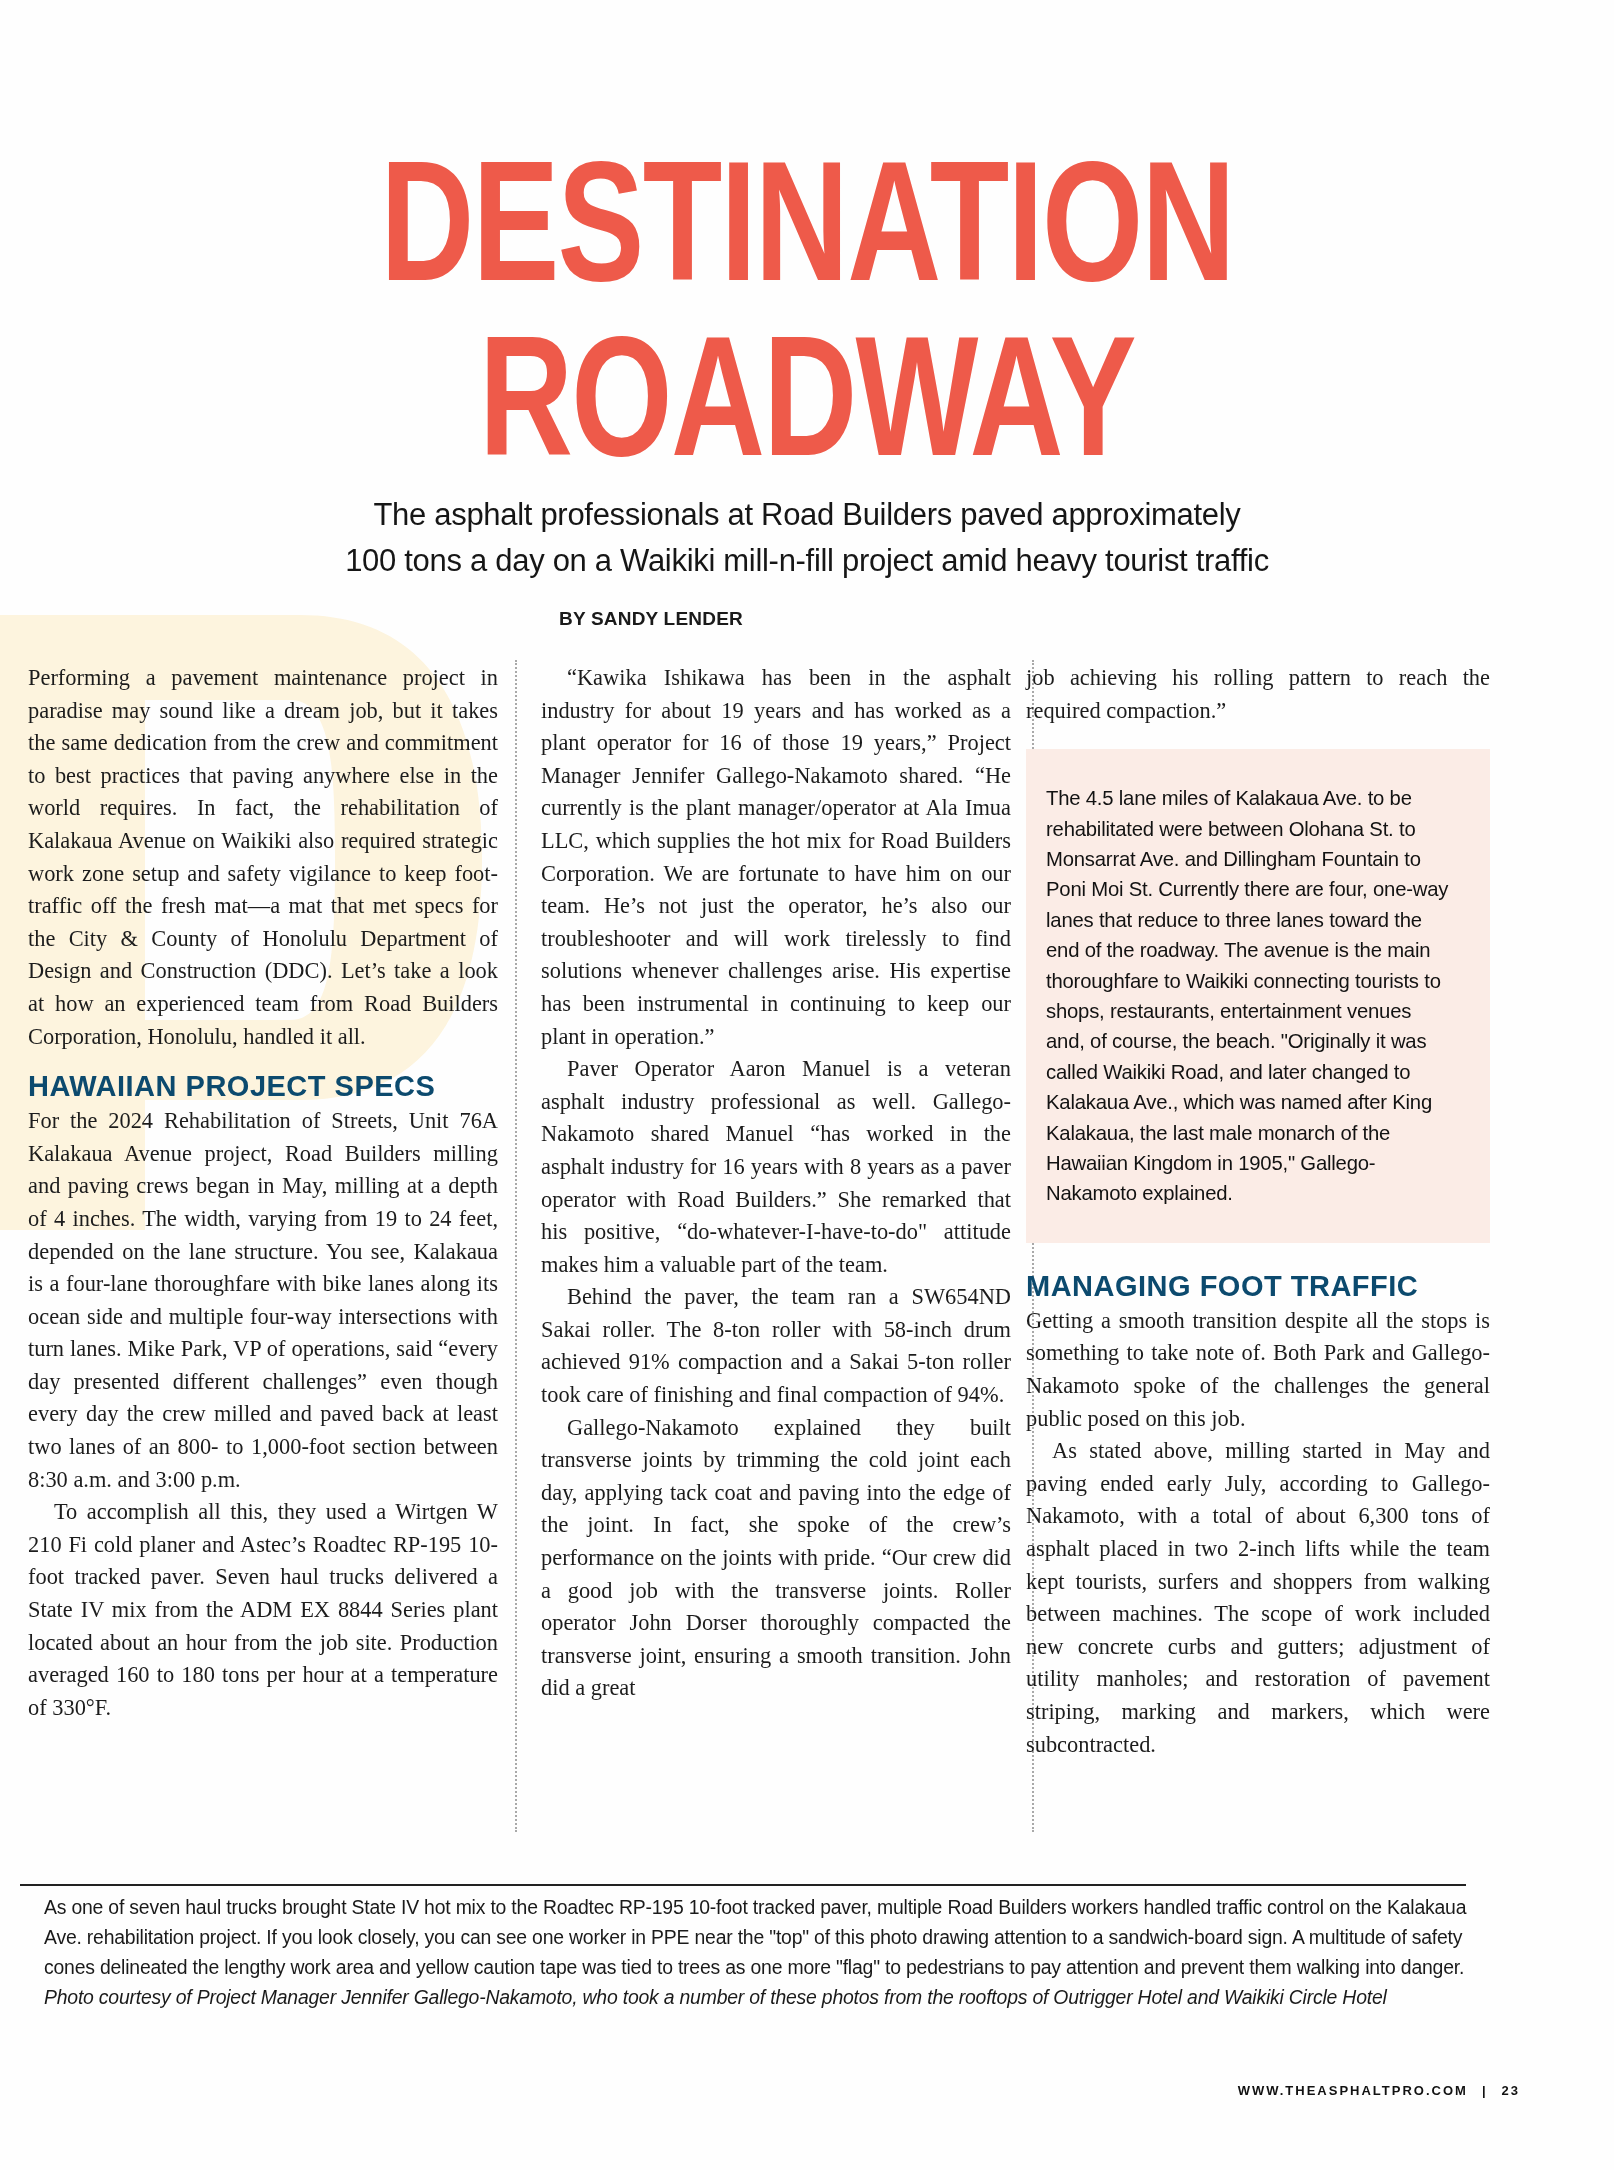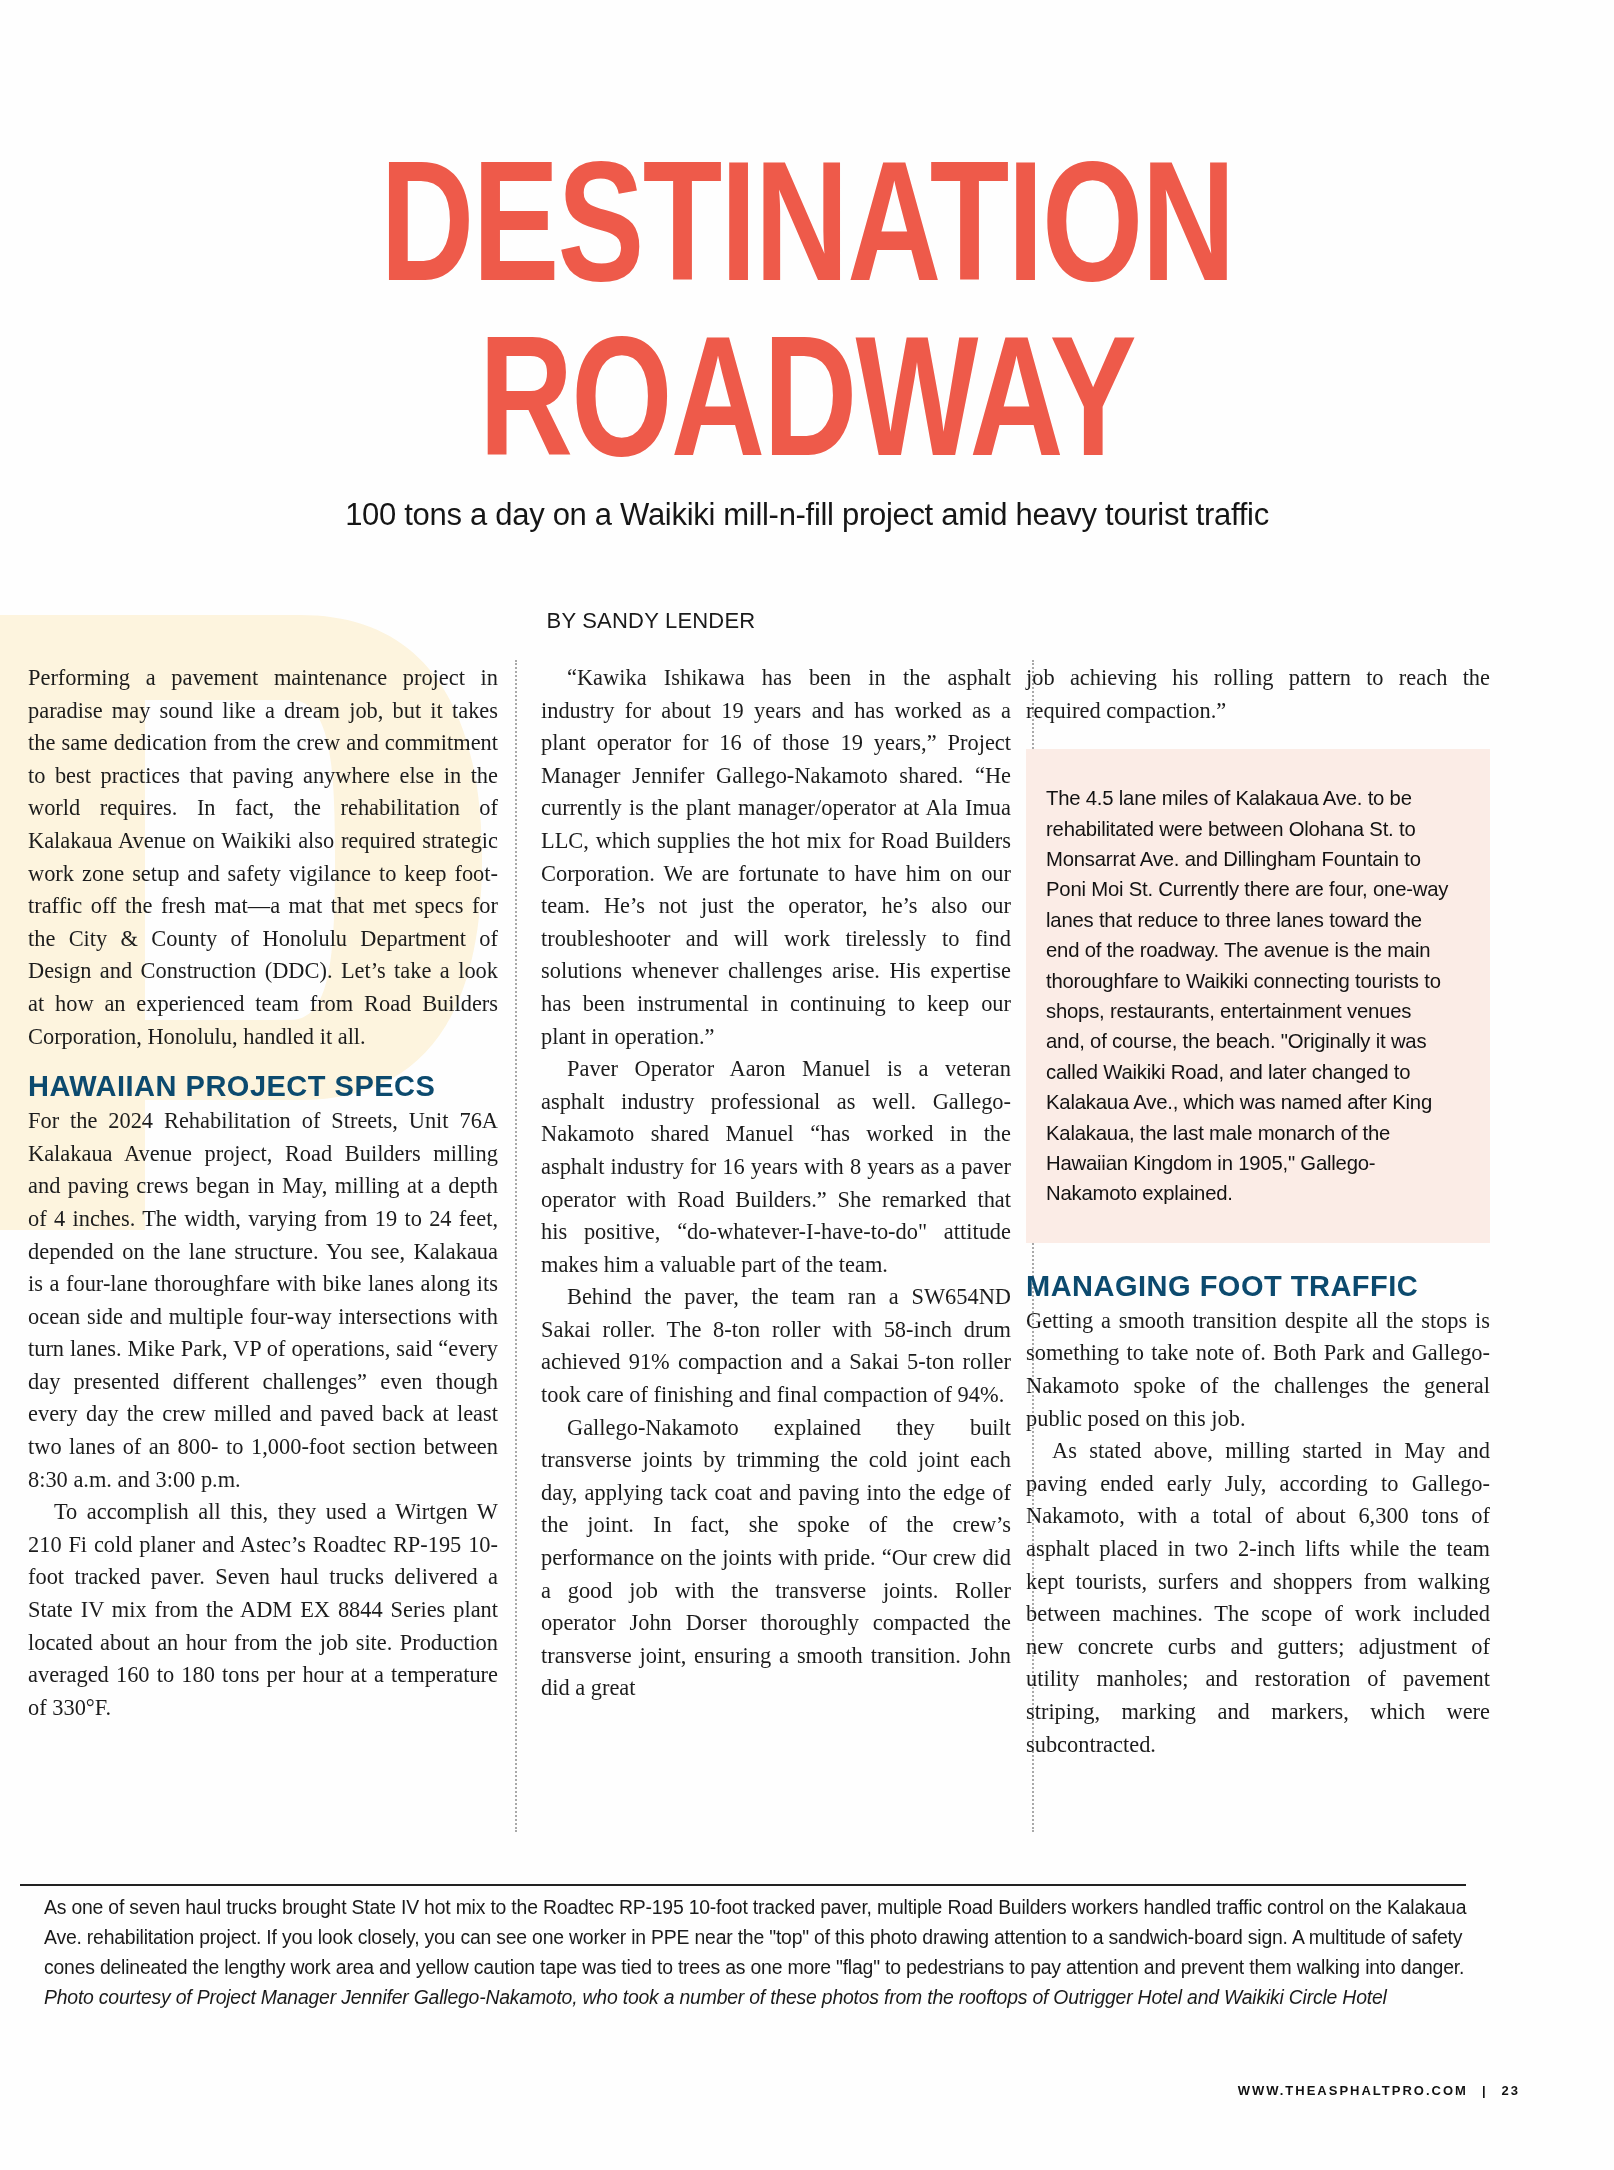--- a/index.html
+++ b/index.html
@@ -20,22 +20,22 @@
 
   .subtitle {
     position: absolute; left: 0; width: 1614px; top: 492px; text-align: center;
     font-family: "Liberation Sans", "DejaVu Sans", sans-serif; font-weight: 400;
     font-size: 31px; line-height: 46px; color: #161616; letter-spacing: -0.3px;
   }
   .subtitle span { display: block; }
 
   .byline {
     position: absolute; left: 0; width: 1302px; top: 608px; text-align: center;
-    font-family: "Liberation Sans", "DejaVu Sans", sans-serif; font-weight: 400;
-    font-size: 22px; color: #1a1a1a; letter-spacing: 0.2px;
+    font-family: "Liberation Sans", "DejaVu Sans", sans-serif; font-weight: 700;
+    font-size: 19px; color: #1a1a1a; letter-spacing: 0.2px;
   }
 
   
   .dropcap-p { position: absolute; left: 0; top: 0; width: 520px; height: 1240px; pointer-events: none; }
 
   
   .col {
     position: absolute; top: 662px; width: 470px;
     font-size: 22.4px; line-height: 32.6px; text-align: justify; hyphens: manual;
   }
@@ -88,20 +88,21 @@
 
   <svg class="dropcap-p" viewBox="0 0 520 1240" width="520" height="1240">
     <path fill="#fdf4de" fill-rule="evenodd" d="M0 615 L300 615 C420 615 482 700 482 860 C482 1020 420 1100 300 1100 L145 1100 L145 1230 L0 1230 Z
          M145 700 L290 700 C330 700 335 760 335 860 C335 960 330 1020 290 1020 L145 1020 Z"></path>
   </svg>
 
   <div class="title title-line1">DESTINATION</div>
   <div class="title title-line2">ROADWAY</div>
 
   <div class="subtitle">
+    <span>The asphalt professionals at Road Builders paved approximately</span>
     <span>100 tons a day on a Waikiki mill-n-fill project amid heavy tourist traffic</span>
   </div>
 
   <div class="byline">BY SANDY LENDER</div>
 
   <div class="divider divider-1"></div>
   <div class="divider divider-2"></div>
 
   <div class="col col-1">
     <p>Performing a pavement maintenance project in paradise may sound like a dream job, but it takes the same dedication from the crew and commitment to best practices that paving any­where else in the world requires. In fact, the rehabilitation of Kalakaua Avenue on Waiki­ki also required strategic work zone setup and safety vigilance to keep foot-traffic off the fresh mat—a mat that met specs for the City &amp; County of Honolulu Department of Design and Construction (DDC). Let’s take a look at how an experienced team from Road Builders Corporation, Honolulu, handled it all.</p>

